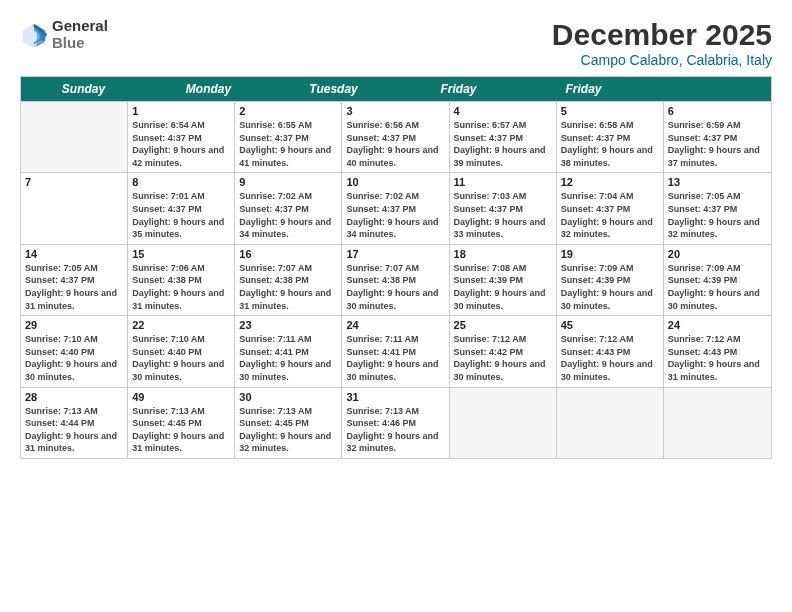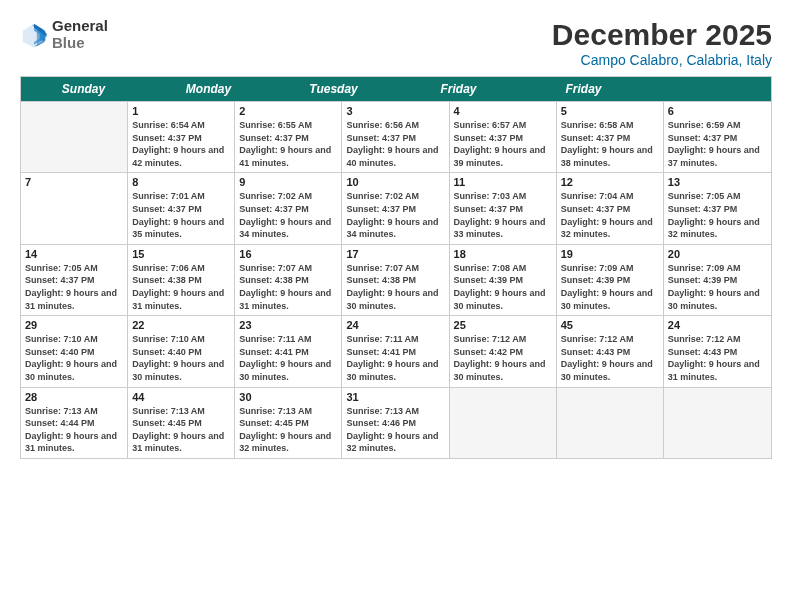--- a/index.html
+++ b/index.html
@@ -270,21 +270,21 @@
             <div class="day-number">24</div>
             <div class="day-info">Sunrise: 7:12 AM<br>Sunset: 4:43 PM<br>Daylight: 9 hours and 31 minutes.</div>
           </div>
         </div>
         <div class="cal-row">
           <div class="cal-cell">
             <div class="day-number">28</div>
             <div class="day-info">Sunrise: 7:13 AM<br>Sunset: 4:44 PM<br>Daylight: 9 hours and 31 minutes.</div>
           </div>
           <div class="cal-cell">
-            <div class="day-number">44</div>
+            <div class="day-number">49</div>
             <div class="day-info">Sunrise: 7:13 AM<br>Sunset: 4:45 PM<br>Daylight: 9 hours and 31 minutes.</div>
           </div>
           <div class="cal-cell">
             <div class="day-number">30</div>
             <div class="day-info">Sunrise: 7:13 AM<br>Sunset: 4:45 PM<br>Daylight: 9 hours and 32 minutes.</div>
           </div>
           <div class="cal-cell">
             <div class="day-number">31</div>
             <div class="day-info">Sunrise: 7:13 AM<br>Sunset: 4:46 PM<br>Daylight: 9 hours and 32 minutes.</div>
           </div>

